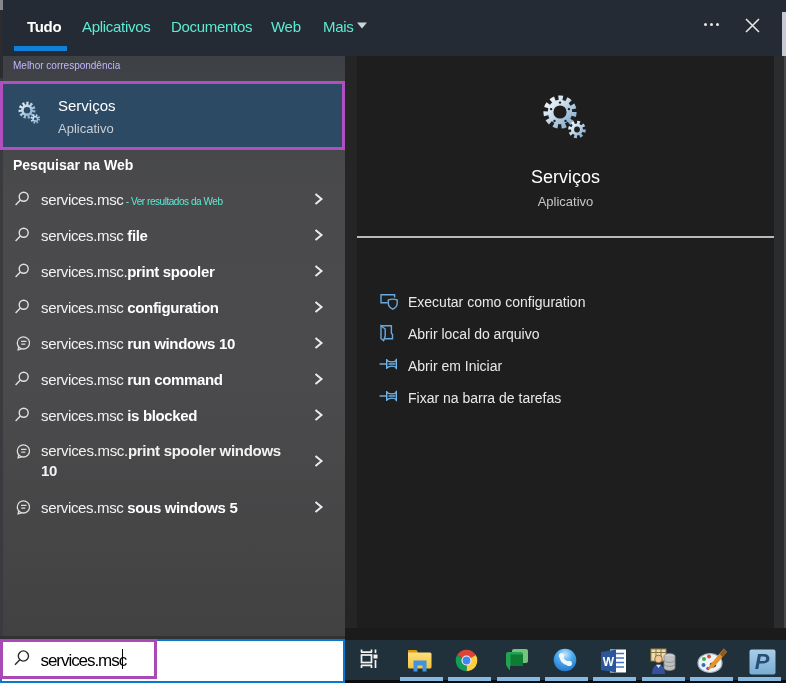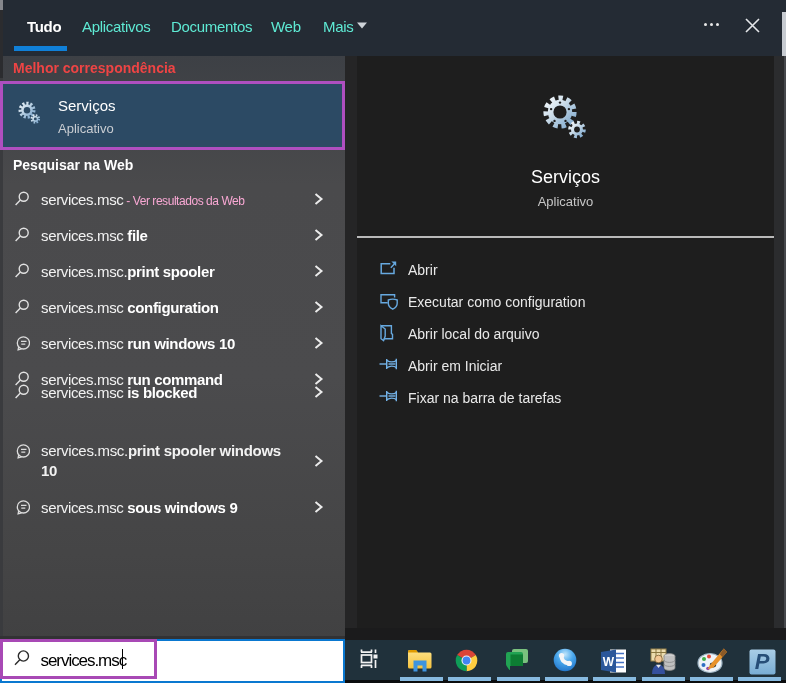--- a/index.html
+++ b/index.html
@@ -3,21 +3,21 @@
 <meta charset="utf-8">
 <style>
 *{margin:0;padding:0;box-sizing:border-box}
 html,body{width:786px;height:683px;overflow:hidden;background:#1f1f1f;font-family:"Liberation Sans",sans-serif}
 #stage{position:relative;width:712px;height:683px}
 .abs{position:absolute}
 .tab{position:absolute;top:18px;font-size:15px;color:#5eead4;letter-spacing:-0.3px}
 .row{position:absolute;left:0;width:345px;height:36px}
 .rowtext{position:absolute;left:41px;top:50%;transform:translateY(-50%);font-size:15px;color:#f2f2f2;white-space:nowrap;letter-spacing:-0.35px}
 .rowtext b{color:#fff}
-.sub{color:#f9a8d4;font-size:12px;letter-spacing:-0.45px}
+.sub{color:#5eead4;font-size:10px;letter-spacing:-0.45px}
 .chev{position:absolute;left:312px;top:50%;transform:translateY(-50%)}
 .ricon{position:absolute;left:14px;top:50%;transform:translateY(-50%)}
 .action{position:absolute;left:357px;width:417px;height:32px}
 .acttext{position:absolute;left:51px;top:50%;transform:translateY(-50%);font-size:14px;color:#e9e9e9;white-space:nowrap}
 .acticon{position:absolute;left:22px;top:50%;transform:translateY(-50%)}
 </style>
 </head>
 <body>
 <div id="stage">
 
@@ -39,21 +39,21 @@
 <div class="abs" style="left:710px;top:23px;width:3px;height:3px;border-radius:50%;background:#e8e8e8"></div>
 <div class="abs" style="left:716px;top:23px;width:3px;height:3px;border-radius:50%;background:#e8e8e8"></div>
 <svg class="abs" style="left:745px;top:18px" width="15" height="15" viewBox="0 0 15 15">
       <path d="M1,1 L14,14 M14,1 L1,14" stroke="#e4e6e9" stroke-width="1.6"></path>
     </svg>
 
 <div class="abs" style="left:782px;top:12px;width:4px;height:44px;background:#c7cbd1"></div>
 
 <div class="abs" style="left:3px;top:56px;width:342px;height:584px;background:linear-gradient(180deg,#3d4045 0%,#4a4a4c 22%,#4b4b4d 55%,#454546 85%,#414142 100%)"></div>
 
-<div class="abs" style="left:13px;top:60px;font-size:14px;font-weight:bold;color:#ef4444">Melhor correspondência</div>
+<div class="abs" style="left:13px;top:60px;font-size:10px;font-weight:normal;color:#c4b5fd">Melhor correspondência</div>
 
 <div class="abs" style="left:0;top:81px;width:345px;height:69px;background:#2c4a64;border:3px solid #af4fc0"></div>
 <svg class="abs" style="left:17px;top:100px" width="25" height="27" viewBox="0 0 30 32">
   <defs>
     <linearGradient id="gg1" x1="0" y1="0" x2="1" y2="1">
       <stop offset="0" stop-color="#e9f1f6"></stop>
           <stop offset="0.5" stop-color="#b4cde1"></stop>
           <stop offset="1" stop-color="#7ca6cd"></stop>
     </linearGradient>
   </defs>
@@ -125,21 +125,21 @@
 <div class="row" style="top:361px">
   <svg class="ricon" width="16" height="16" viewBox="0 0 16 16">
         <circle cx="9.7" cy="5.8" r="4.5" fill="none" stroke="#e2e2e2" stroke-width="1.4"></circle>
         <path d="M6.4,9.1 L1.6,14" stroke="#e2e2e2" stroke-width="1.4"></path>
       </svg>
   <div class="rowtext">services.msc <b>run command</b></div>
   <svg class="chev" width="13" height="13" viewBox="0 0 13 13">
         <path d="M3.5,1.5 L9.5,6.5 L3.5,11.5" fill="none" stroke="#ebebeb" stroke-width="2"></path>
       </svg>
 </div>
-<div class="row" style="top:374px">
+<div class="row" style="top:397px">
   <svg class="ricon" width="16" height="16" viewBox="0 0 16 16">
         <circle cx="9.7" cy="5.8" r="4.5" fill="none" stroke="#e2e2e2" stroke-width="1.4"></circle>
         <path d="M6.4,9.1 L1.6,14" stroke="#e2e2e2" stroke-width="1.4"></path>
       </svg>
   <div class="rowtext">services.msc <b>is blocked</b></div>
   <svg class="chev" width="13" height="13" viewBox="0 0 13 13">
         <path d="M3.5,1.5 L9.5,6.5 L3.5,11.5" fill="none" stroke="#ebebeb" stroke-width="2"></path>
       </svg>
 </div>
 <div class="row" style="top:433px;height:56px">
@@ -152,21 +152,21 @@
   <svg class="chev" width="13" height="13" viewBox="0 0 13 13">
         <path d="M3.5,1.5 L9.5,6.5 L3.5,11.5" fill="none" stroke="#ebebeb" stroke-width="2"></path>
       </svg>
 </div>
 <div class="row" style="top:489px">
   <svg class="ricon" width="16" height="16" viewBox="0 0 16 16">
         <circle cx="9.4" cy="7.9" r="6.1" fill="none" stroke="#dcdcdc" stroke-width="1.3"></circle>
         <path d="M4.7,11.7 L4.1,14.8 L7.6,13.8" fill="none" stroke="#dcdcdc" stroke-width="1.25"></path>
         <path d="M7,6.3 L12.5,6.3 M7.3,9.2 L11.3,9.2" stroke="#dcdcdc" stroke-width="1.25"></path>
       </svg>
-  <div class="rowtext">services.msc <b>sous windows 9</b></div>
+  <div class="rowtext">services.msc <b>sous windows 5</b></div>
   <svg class="chev" width="13" height="13" viewBox="0 0 13 13">
         <path d="M3.5,1.5 L9.5,6.5 L3.5,11.5" fill="none" stroke="#ebebeb" stroke-width="2"></path>
       </svg>
 </div>
 
 <div class="abs" style="left:345px;top:56px;width:12px;height:584px;background:#252526"></div>
 
 <div class="abs" style="left:357px;top:56px;width:417px;height:584px;background:#1e1e1e"></div>
 
 <div class="abs" style="left:774px;top:56px;width:12px;height:584px;background:#2b2c2e"></div>
@@ -191,30 +191,20 @@
     <circle cx="34.9" cy="23.1" r="1.2" fill="#1e1e1e"></circle>
     <circle cx="43" cy="43.5" r="6.9" fill="none" stroke="url(#gg2)" stroke-width="3.8" stroke-dasharray="2.7,2.7"></circle>
     <circle cx="43" cy="43.5" r="6" fill="url(#gg2)"></circle>
     <circle cx="43" cy="43.5" r="2.9" fill="#1e1e1e"></circle>
   </g>
 </svg>
 <div class="abs" style="left:357px;top:167px;width:417px;text-align:center;font-size:18px;color:#fff">Serviços</div>
 <div class="abs" style="left:357px;top:194px;width:417px;text-align:center;font-size:13px;color:#c6c6c6">Aplicativo</div>
 <div class="abs" style="left:357px;top:236px;width:417px;height:1.5px;background:#b9b9b9"></div>
 
-<div class="action" style="top:254px">
-  <svg class="acticon" width="18" height="18" viewBox="0 0 18 18">
-        <g fill="none" stroke="#67a9e0" stroke-width="1.5">
-          <path d="M11.3,2.7 L2.2,2.7 L2.2,12.4 L15,12.4 L15,6.8"></path>
-          <path d="M11.8,6.8 L15.3,3.1"></path>
-        </g>
-        <path d="M12.4,0.4 L17.2,0.4 L17.2,5.2 Z" fill="#67a9e0"></path>
-      </svg>
-  <div class="acttext">Abrir</div>
-</div>
 <div class="action" style="top:286px">
   <svg class="acticon" width="20" height="16" viewBox="0 0 20 16">
         <g fill="none" stroke="#67a9e0" stroke-width="1.4">
           <path d="M15.6,3.6 L15.6,0.7 L2,0.7 L2,8.7 L8.7,8.7"></path>
           <path d="M9.3,6 Q13.75,4.2 18.2,6 L18.2,9.2 C18.2,12.1 16.3,13.9 13.75,15.2 C11.2,13.9 9.3,12.1 9.3,9.2 Z"></path>
         </g>
       </svg>
   <div class="acttext">Executar como configuration</div>
 </div>
 <div class="action" style="top:318px">

